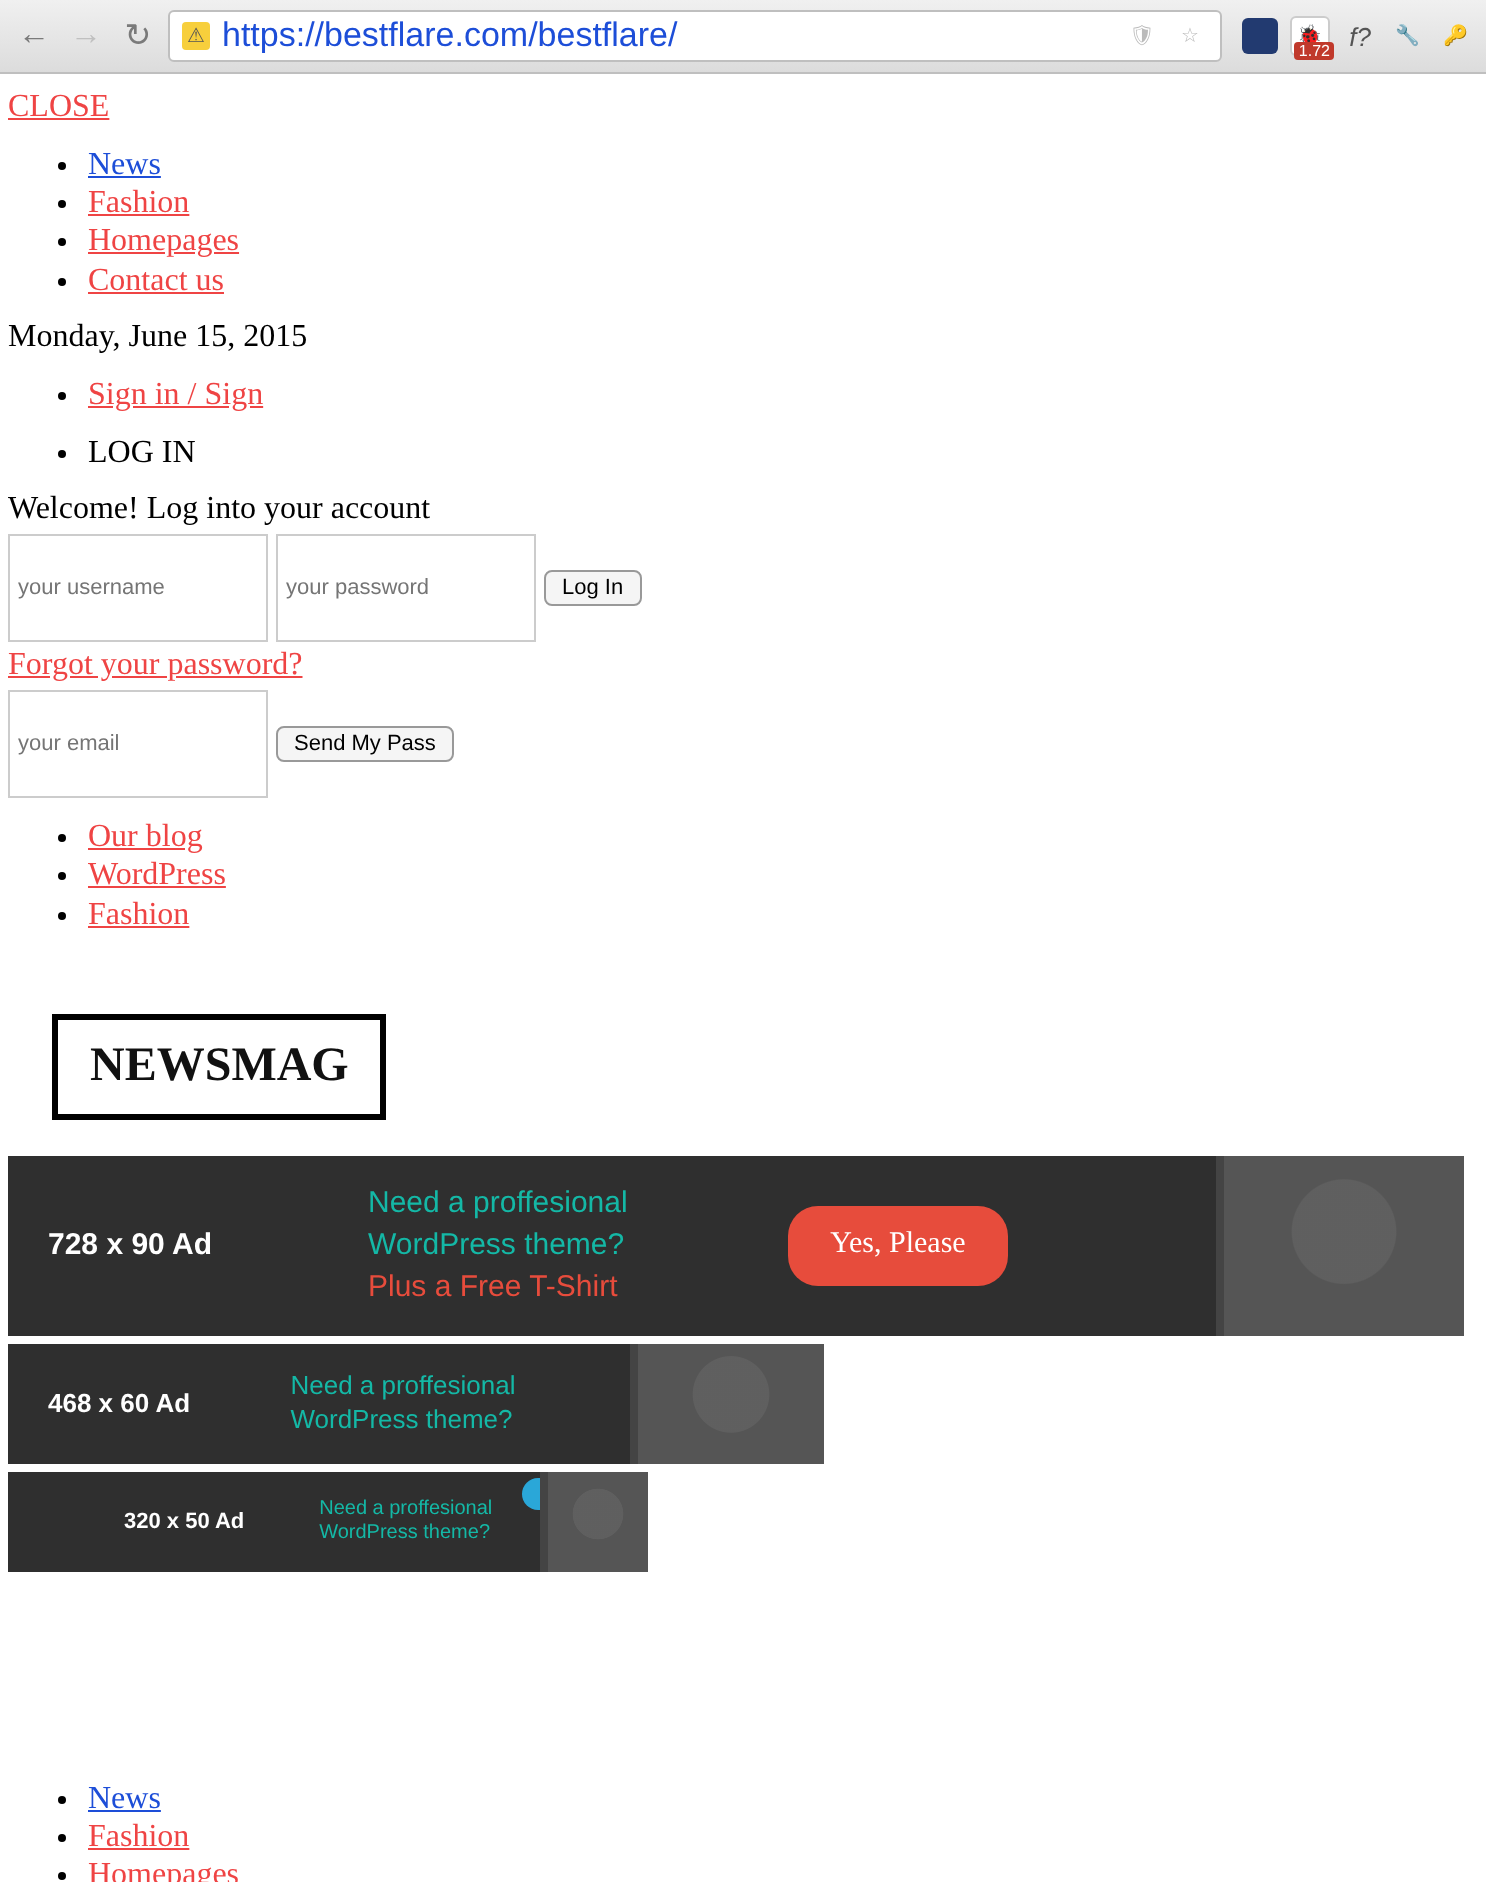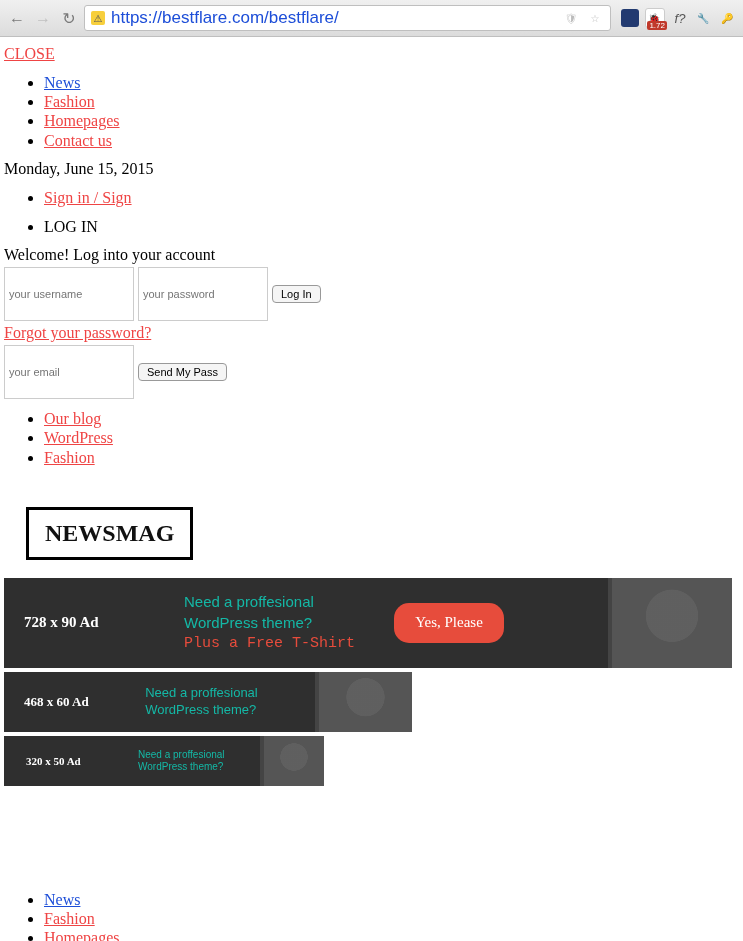--- a/index.html
+++ b/index.html
@@ -119,24 +119,24 @@
   .ad {
     background: #2f2f2f;
     color: #fff;
     font-family: Arial, sans-serif;
     position: relative;
     overflow: hidden;
     margin: 4px 0;
     display: flex;
     align-items: center;
   }
-  .ad .size-label { font-weight: bold; padding: 0 20px; white-space: nowrap; font-family: Liberation Serif, serif; }
+  .ad .size-label { font-weight: bold; padding: 0 20px; white-space: nowrap; }
   .ad .ad-copy { display: flex; flex-direction: column; justify-content: center; }
   .ad .line1 { color: #14b8a6; }
-  .ad .line2 { color: #e74c3c; font-family: Liberation Mono, monospace; }
+  .ad .line2 { color: #e74c3c; font-family: Liberation Sans, sans-serif; }
   .ad .cta {
     background: #e74c3c; color:#fff;
     font-family: "Comic Sans MS", cursive;
     display:flex; align-items:center; justify-content:center;
     border-radius:15px;
   }
   .ad .shirt {
     width: 120px; height: 100%;
     background: #555;
     border-left: 4px solid #444;
@@ -149,21 +149,21 @@
   }
   .ad-728 { width: 728px; height: 90px; }
   .ad-728 .size-label { font-size: 15px; width: 140px; }
   .ad-728 .ad-copy { font-size: 15px; line-height:1.4; flex:0 0 180px; }
   .ad-728 .cta { width:110px; height:40px; margin:0 30px; font-size:15px; }
   .ad-468 { width: 408px; height: 60px; }
   .ad-468 .size-label { font-size: 13px; width: 120px; }
   .ad-468 .ad-copy { font-size: 13px; line-height:1.3; flex:0 0 170px; }
   .ad-468 .shirt { width:110px; }
   .ad-320 { width: 320px; height: 50px; }
-  .ad-320 .size-label { font-size: 11px; width: 90px; padding:0 22px; }
+  .ad-320 .size-label { font-size: 11px; width: 90px; padding:0 22px;margin-left:36px; }
   .ad-320 .ad-copy { font-size: 10px; line-height:1.2; flex:0 0 110px; }
   .ad-320 .cta { width:60px; height:16px; font-size:9px; position:absolute; top:3px; right:3px; background:#2aa7d8; }
   .ad-320 .shirt { width:60px; }
 
   .spacer { height: 90px; }
 </style>
 </head>
 <body>
 
 <div class="browser-bar">

